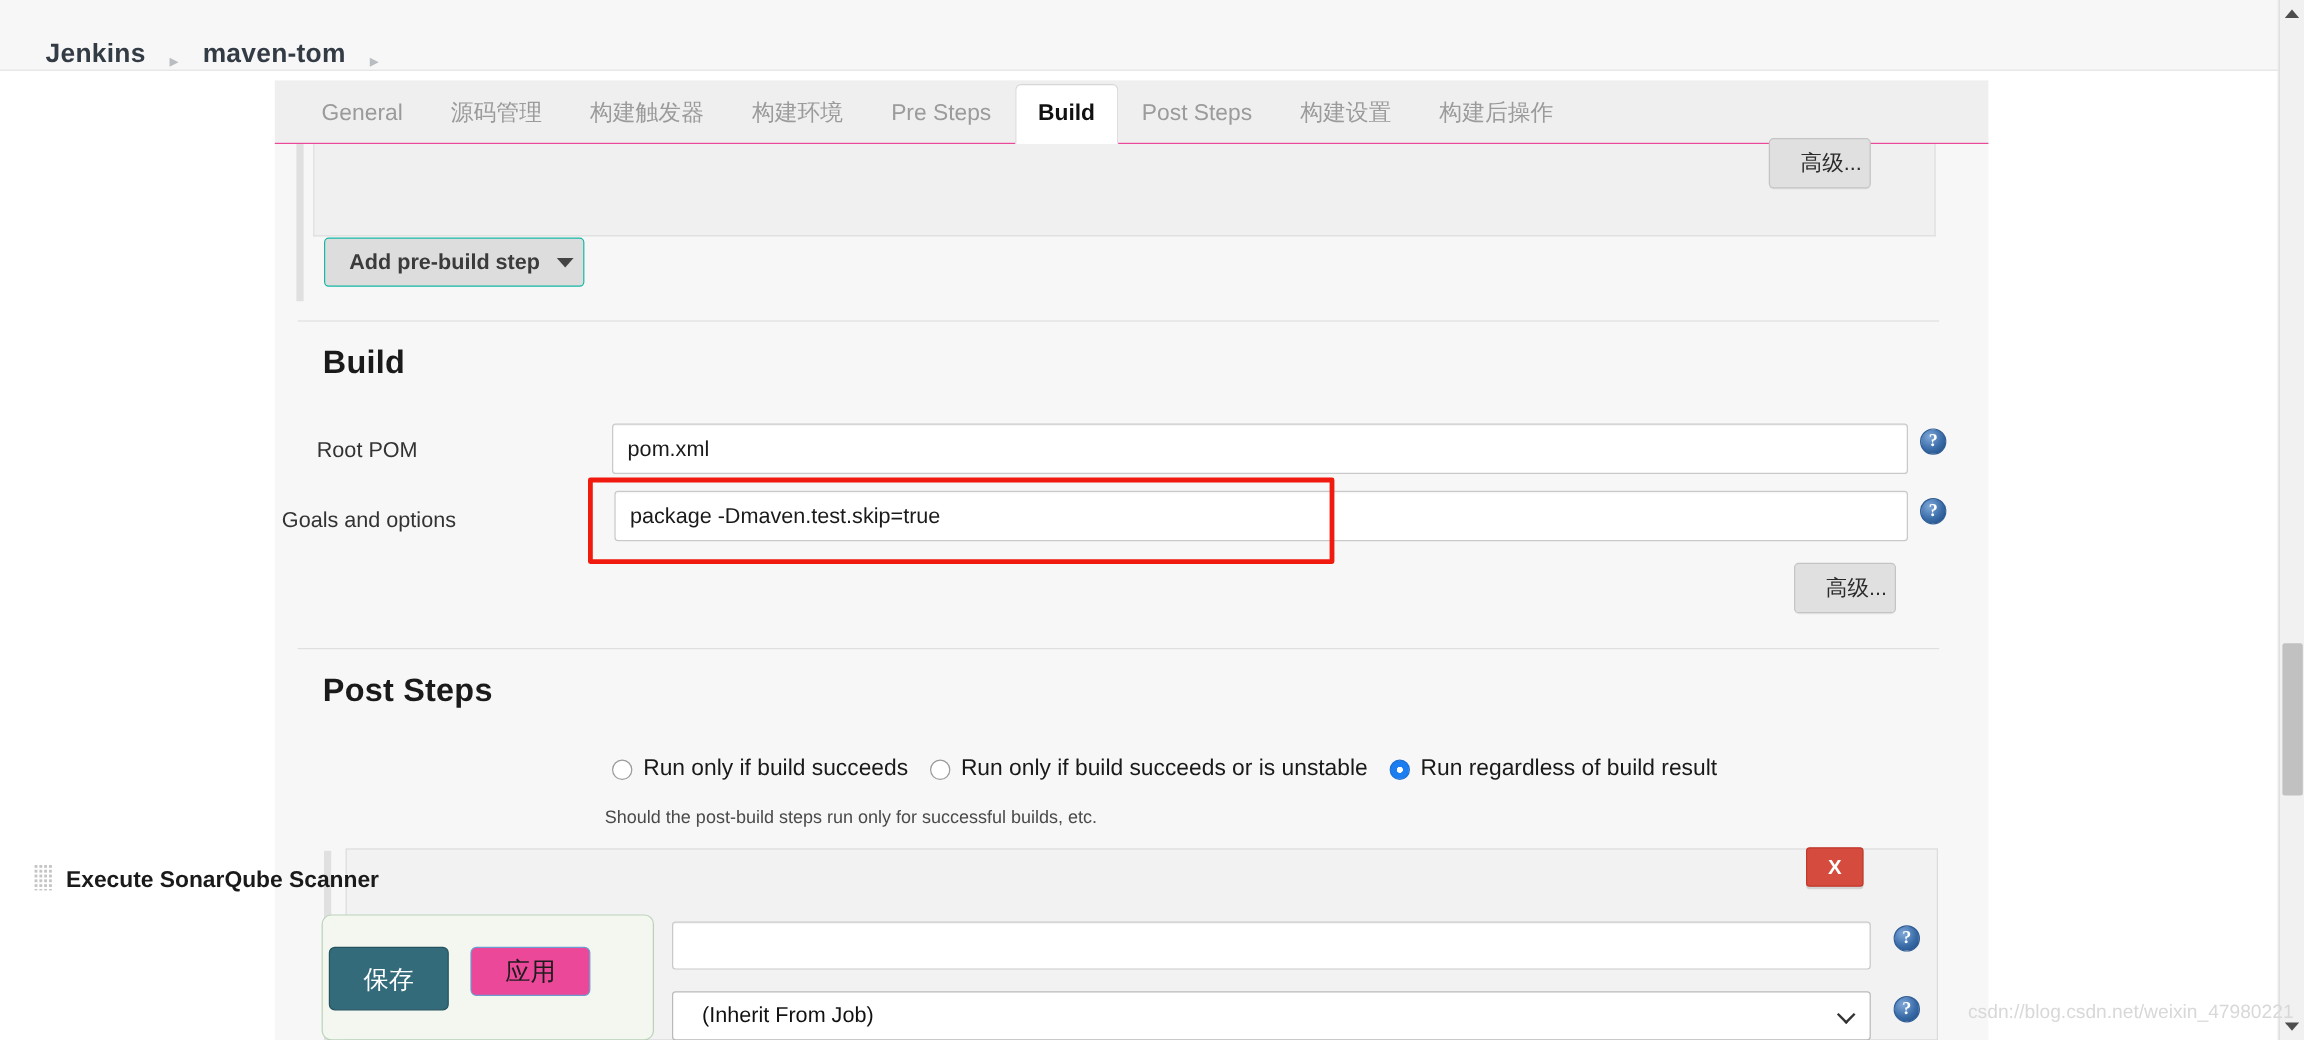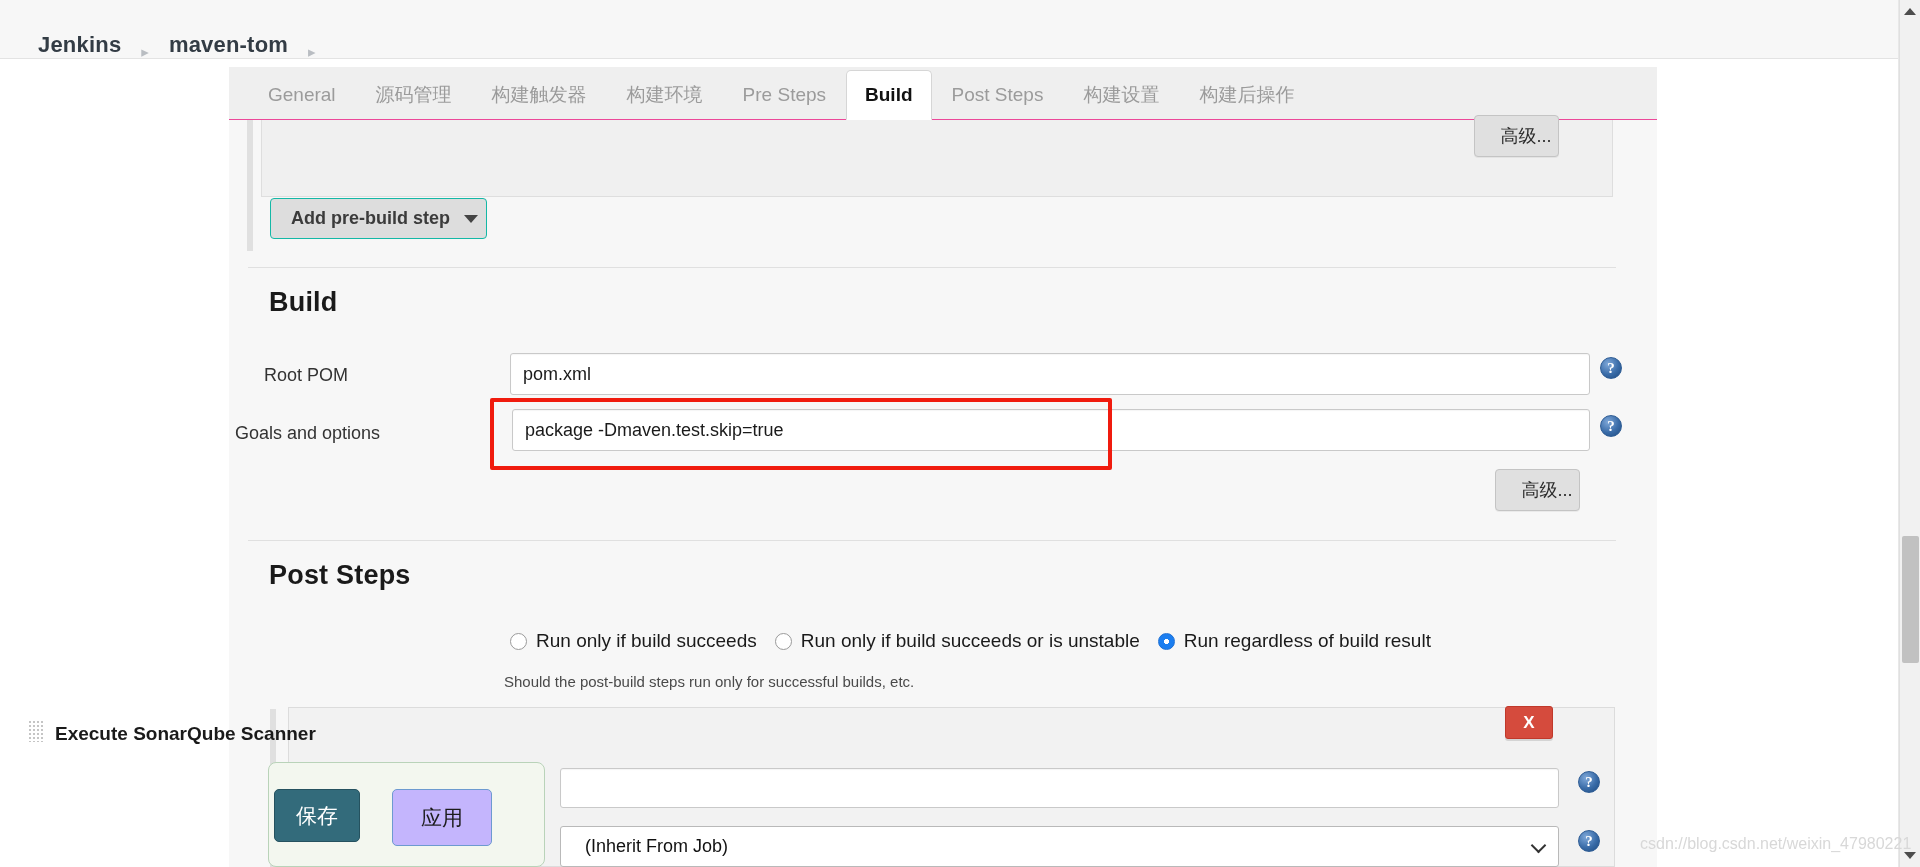--- a/index.html
+++ b/index.html
@@ -273,32 +273,32 @@
   .save-bar {
     position: absolute; left: 268px; top: 762px;
     width: 277px; height: 105px;
     background: #f3f7ef;
     border: 1px solid #b9d3b9;
     border-radius: 8px;
     z-index: 8;
   }
   .btn-save {
     position: absolute; left: 274px; top: 789px;
-    width: 86px; height: 53px;
+    width: 100px; height: 53px;
     background: #336b7b;
     border: 1px solid #25525f;
     border-radius: 5px;
     color: #ffffff; font-size: 21px;
     display: flex; align-items: center; justify-content: center;
     z-index: 9;
   }
   .btn-apply {
     position: absolute; left: 392px; top: 789px;
-    width: 100px; height: 57px;
-    background: #c4b5fd;
+    width: 100px; height: 41px;
+    background: #ec4899;
     border: 1px solid #6d9ad0;
     border-radius: 5px;
     color: #1c1c1c; font-size: 21px;
     display: flex; align-items: center; justify-content: center;
     z-index: 9;
   }
 
   
   .watermark {
     position: absolute; left: 1640px; top: 835px;

